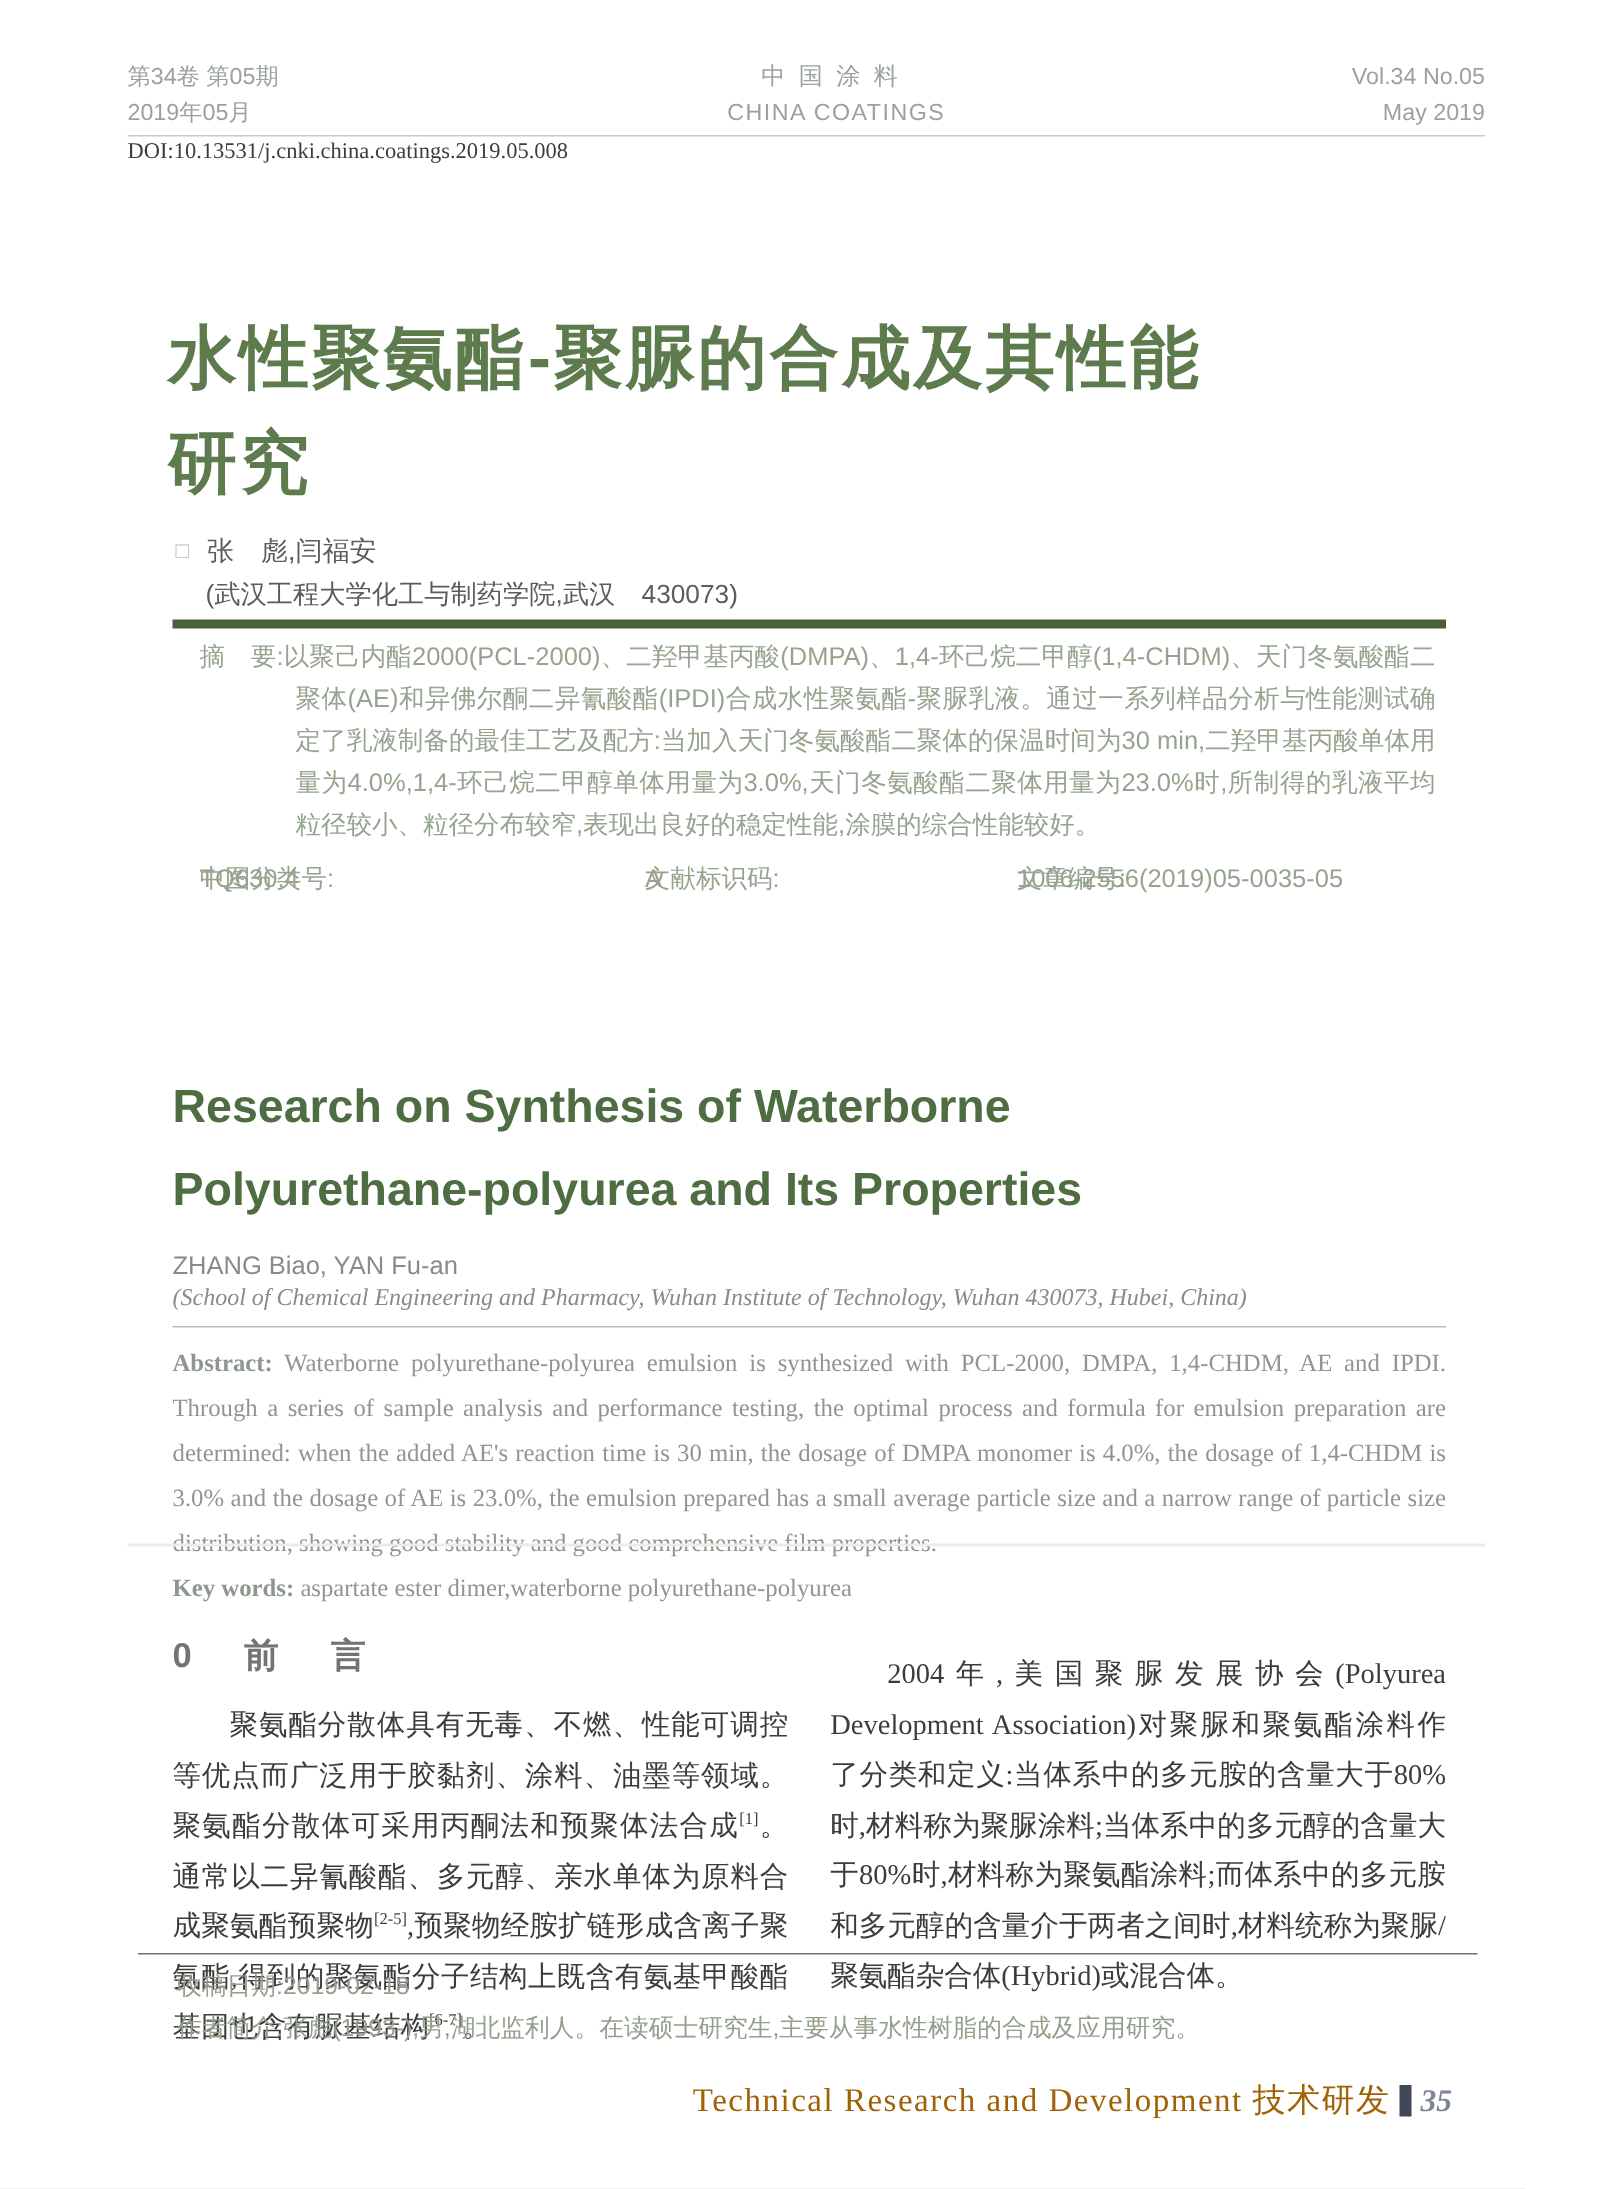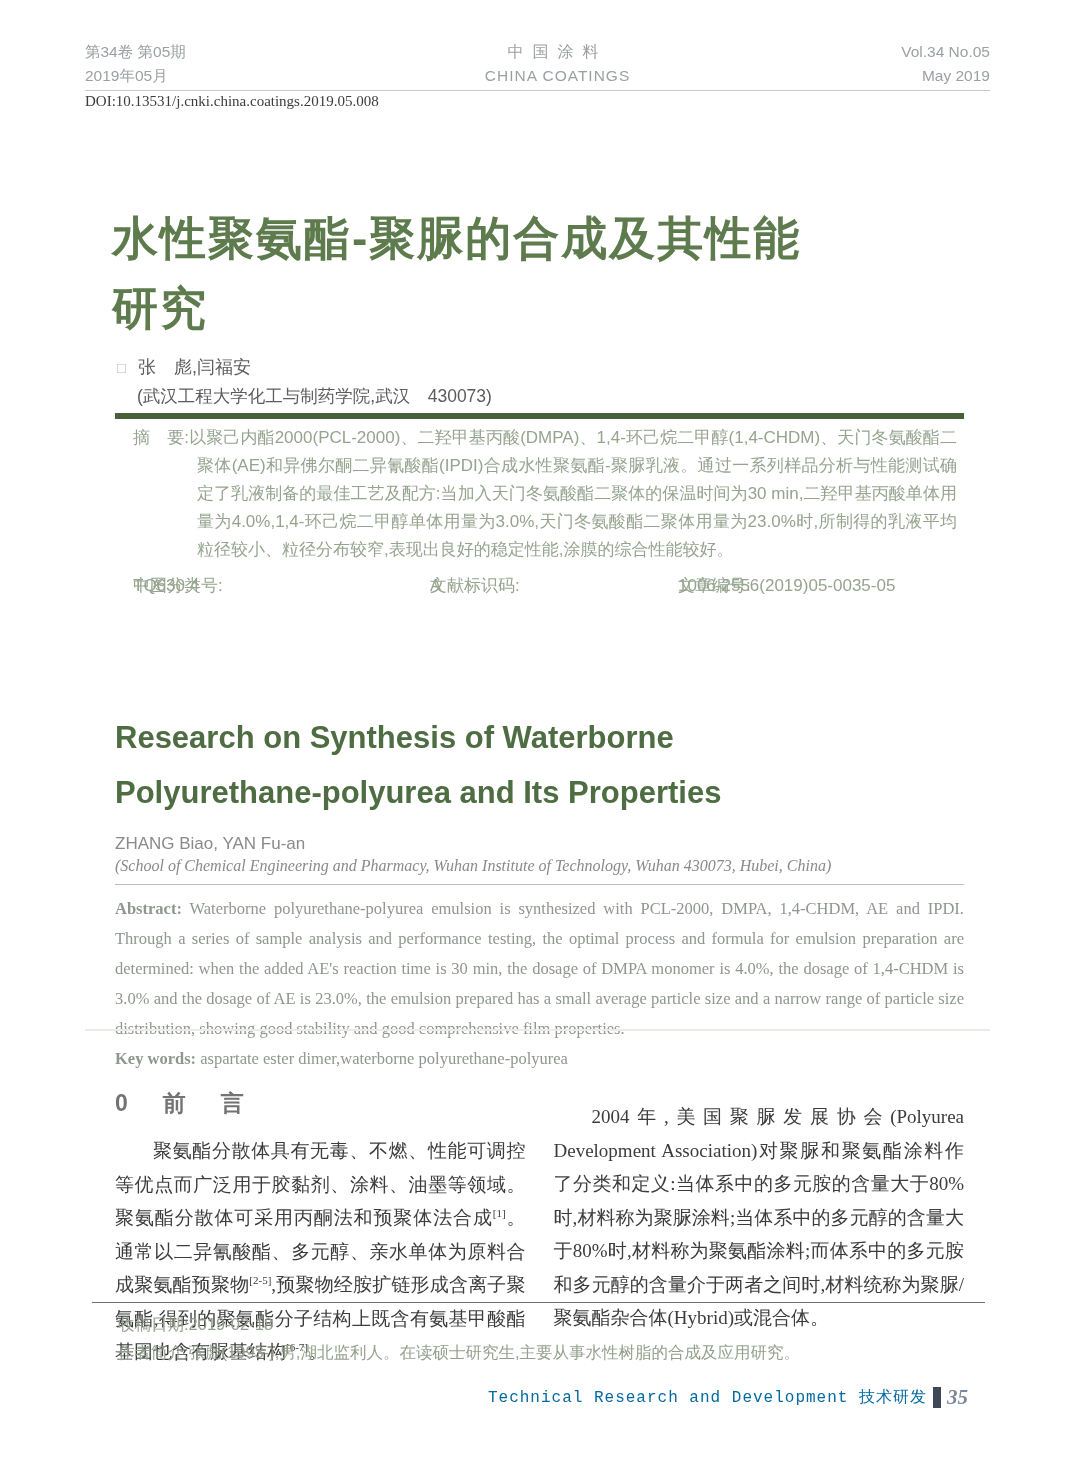--- a/index.html
+++ b/index.html
@@ -57,21 +57,21 @@
   .body-para{margin:0;font-family:"Liberation Serif","DejaVu Serif",serif;font-size:19px;line-height:33.5px;
     color:#3c3c3c;text-align:justify;text-indent:2em;}
   .colL .body-para{margin-top:15px;}
   .colR .body-para{margin-top:12px;}
   sup.ref{font-size:11px;line-height:0;}
   
   .foot-rule{position:absolute;top:1302px;left:92px;width:893px;height:1px;background:#6f6f6f;}
   .footnotes{position:absolute;top:1310px;left:118px;font-size:16.5px;line-height:28px;color:#94a08d;}
   
   .pg-footer{position:absolute;top:1385px;left:115px;width:853px;display:flex;justify-content:flex-end;align-items:center;gap:6px;}
-  .pg-footer .ft-text{font-family:Liberation Mono, monospace;font-size:16px;color:#0369a1;letter-spacing:1px;}
+  .pg-footer .ft-text{font-family:Liberation Serif, serif;font-size:22px;color:#a16207;letter-spacing:1px;}
   .pg-footer .ft-bar{width:8px;height:21px;background:#3f4857;}
   .pg-footer .ft-num{font-family:"Liberation Serif",serif;font-style:italic;font-weight:bold;font-size:21px;color:#7c8897;}
 </style>
 </head>
 <body>
 
 <div class="page">
 
   <div class="hdr">
     <div class="col">

